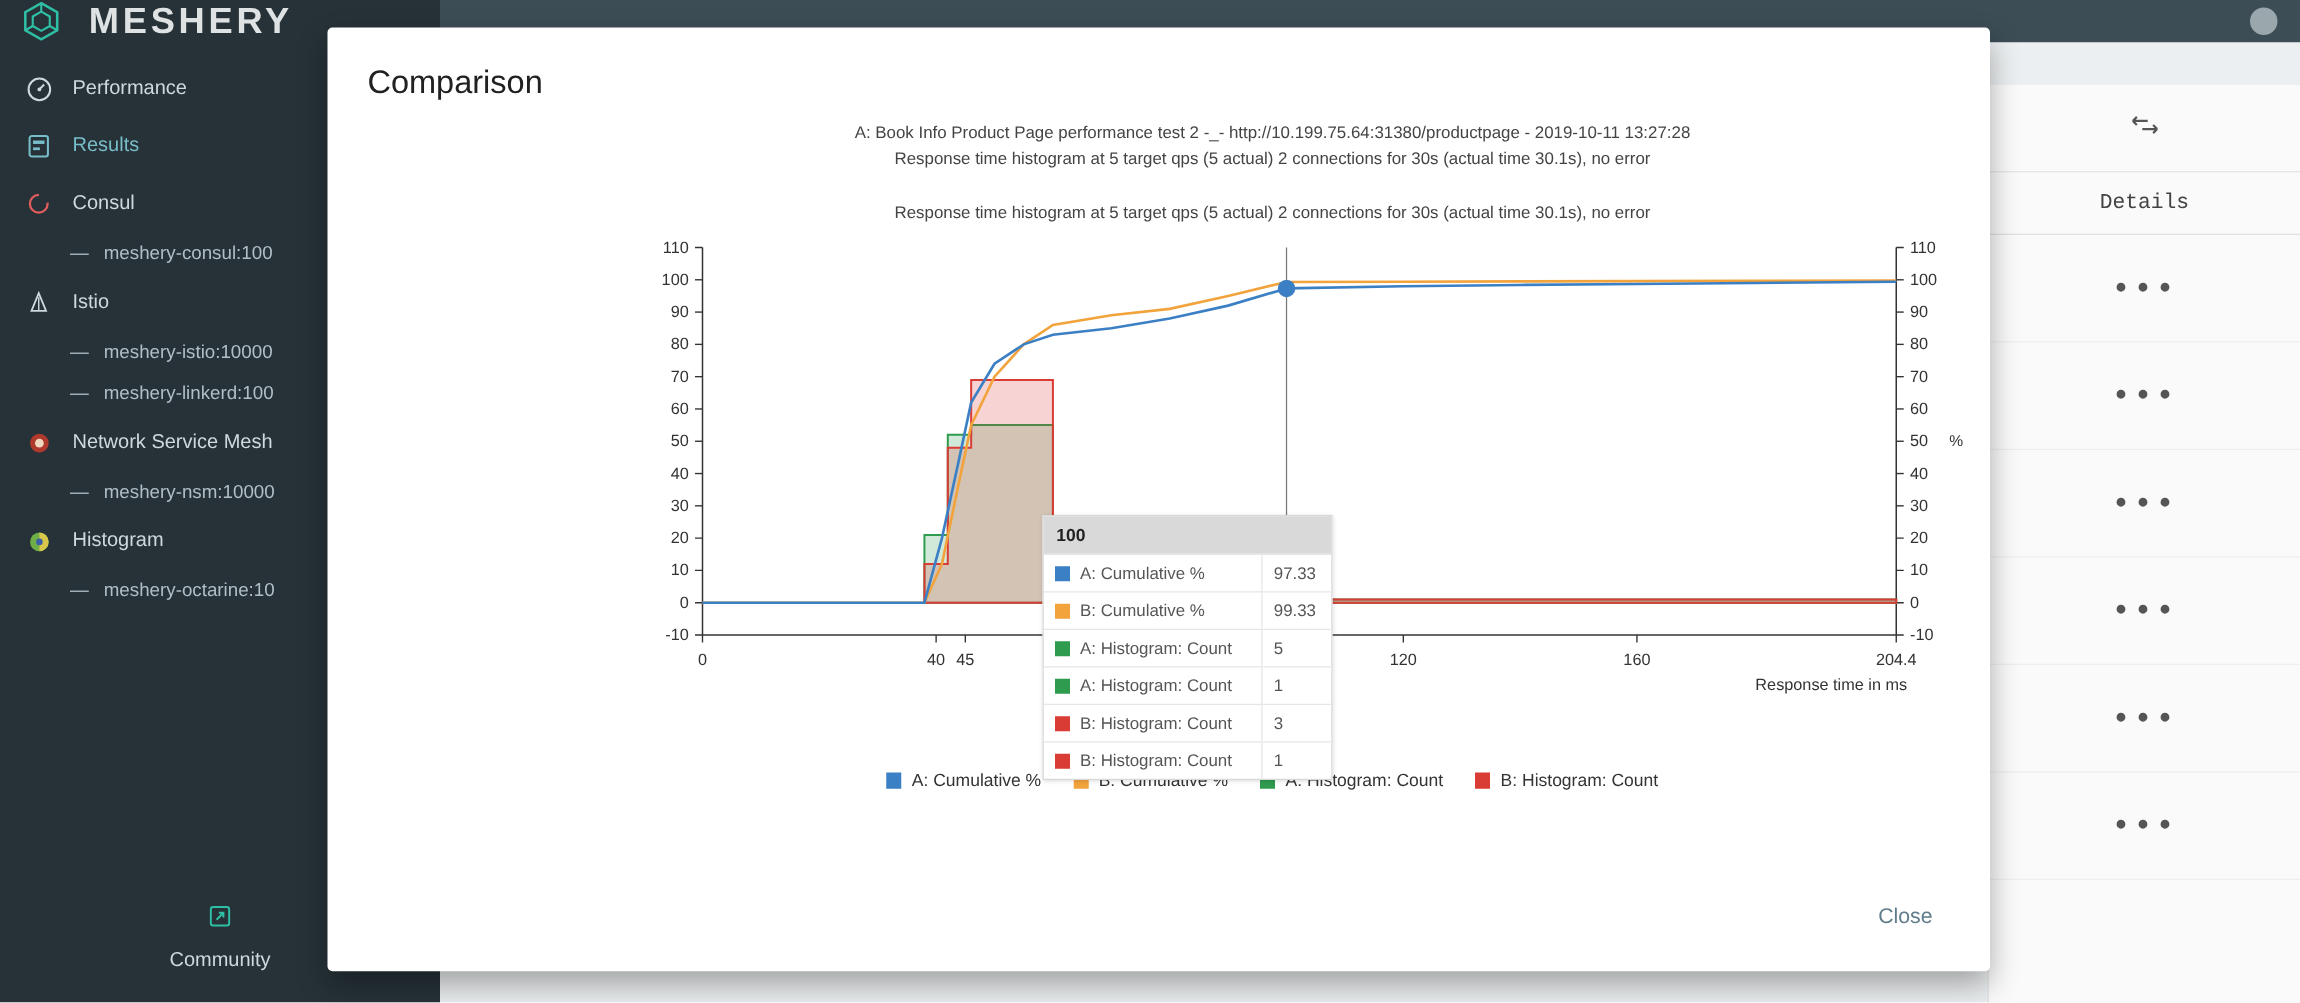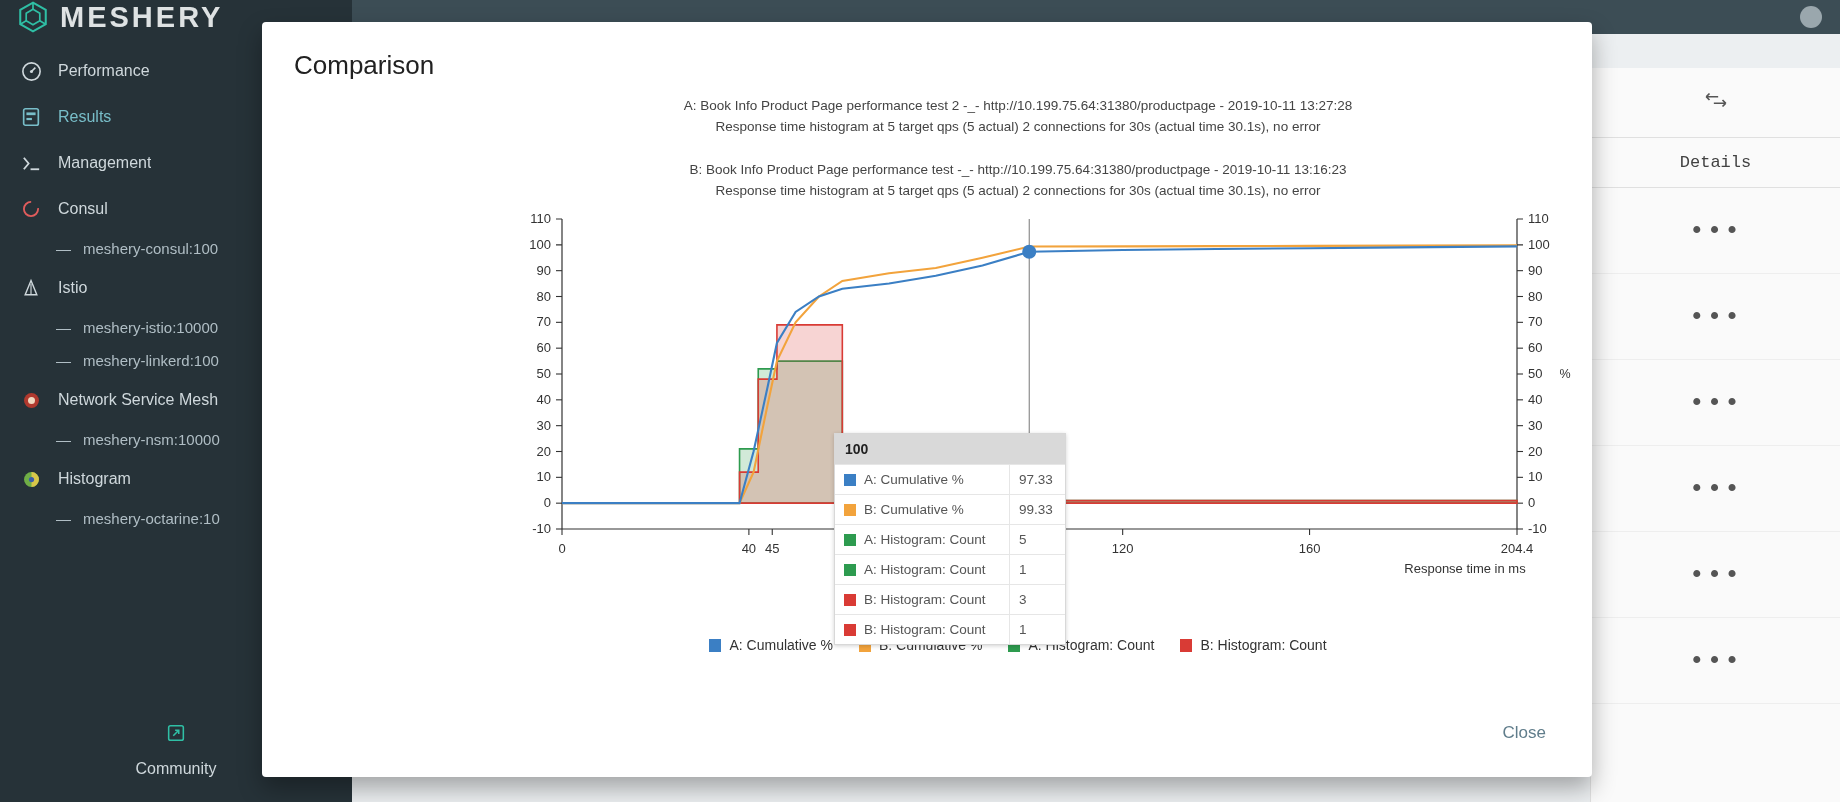--- a/index.html
+++ b/index.html
@@ -11,21 +11,21 @@
     background: #ffffff;
   }
   #app { position: relative; width: 1840px; height: 802px; background: #f7f7f7; }
 
   
   .sidebar {
     position: absolute; left: 0; top: 0; width: 352px; height: 802px;
     background: #263238; color: #cfd8dc;
   }
   .brand {
-    height: 34px; display: flex; align-items: center; gap: 10px;
+    height: 34px; display: flex; align-items: center; gap: 21px;
     padding: 0 16px; color: #ffffff;
   }
   .brand-logo { width: 34px; height: 34px; position: relative; flex: 0 0 34px; }
   .brand-text {
     font-size: 29px; font-weight: 700; letter-spacing: 3px; color: #e8eced;
     opacity: .95; line-height: 1;
   }
   .nav { margin-top: 14px; }
   .nav-item {
     display: flex; align-items: center; gap: 14px;
@@ -200,29 +200,20 @@
       <div class="nav-item active">
         <span class="nav-icon">
           <svg width="22" height="22" viewBox="0 0 24 24">
               <rect x="4" y="3" width="16" height="18" rx="2" fill="none" stroke="#78bec9" stroke-width="1.8"></rect>
               <rect x="7" y="7" width="10" height="3" fill="#78bec9"></rect>
               <rect x="7" y="13" width="6" height="2.4" fill="#78bec9"></rect>
             </svg>
         </span>
         <span class="lbl">Results</span>
       </div>
-      <div class="nav-item">
-        <span class="nav-icon">
-          <svg width="23" height="23" viewBox="0 0 24 24">
-              <path d="M4 6 L9 12 L4 18" fill="none" stroke="#cfd8dc" stroke-width="1.9"></path>
-              <line x1="11" y1="18" x2="20" y2="18" stroke="#cfd8dc" stroke-width="1.9"></line>
-            </svg>
-        </span>
-        <span class="lbl">Management</span>
-      </div>
 
       <div class="nav-item">
         <span class="nav-icon">
           <svg width="20" height="20" viewBox="0 0 24 24">
               <circle cx="12" cy="12" r="8.5" fill="none" stroke="#e05c5c" stroke-width="2.2" stroke-dasharray="40 12"></circle>
             </svg>
         </span>
         <span class="lbl">Consul</span>
       </div>
       <div class="sub-item">
@@ -294,21 +285,20 @@
     <div class="modal-title">Comparison</div>
 
     <div class="chart-area">
       <div class="chart-caption">
         <div class="cap-block">
           <div>A: Book Info Product Page performance test 2 -_- http://10.199.75.64:31380/productpage - 2019-10-11 13:27:28</div>
           <div>Response time histogram at 5 target qps (5 actual) 2 connections for 30s (actual time 30.1s), no error</div>
         </div>
         <div class="cap-gap"></div>
         <div class="cap-block">
-          <div>B: Book Info Product Page performance test -_- http://10.199.75.64:31380/productpage - 2019-10-11 13:16:23</div>
           <div>Response time histogram at 5 target qps (5 actual) 2 connections for 30s (actual time 30.1s), no error</div>
         </div>
       </div>
 
       <div class="plot-wrap">
         <svg class="plot" width="1330" height="420">
           <g id="chart-render">
               <line x1="300" y1="8" x2="300" y2="318" stroke="#333" stroke-width="1.2"></line>
               <line x1="1255" y1="8" x2="1255" y2="318" stroke="#333" stroke-width="1.2"></line>
               <line x1="300" y1="318" x2="1255" y2="318" stroke="#333" stroke-width="1.2"></line>

